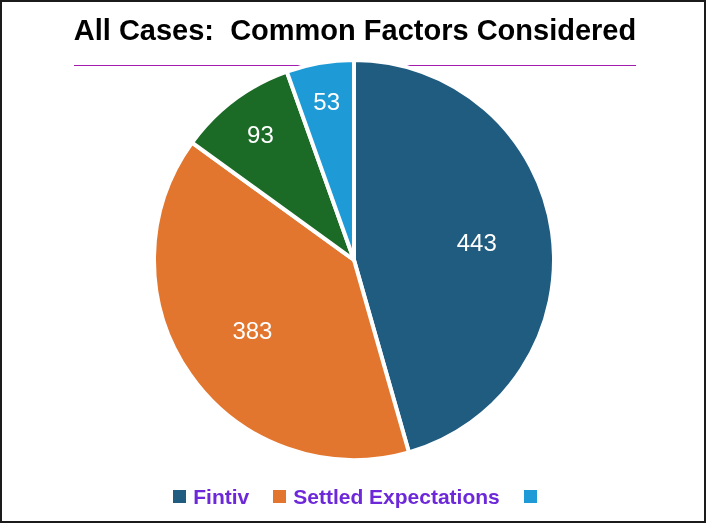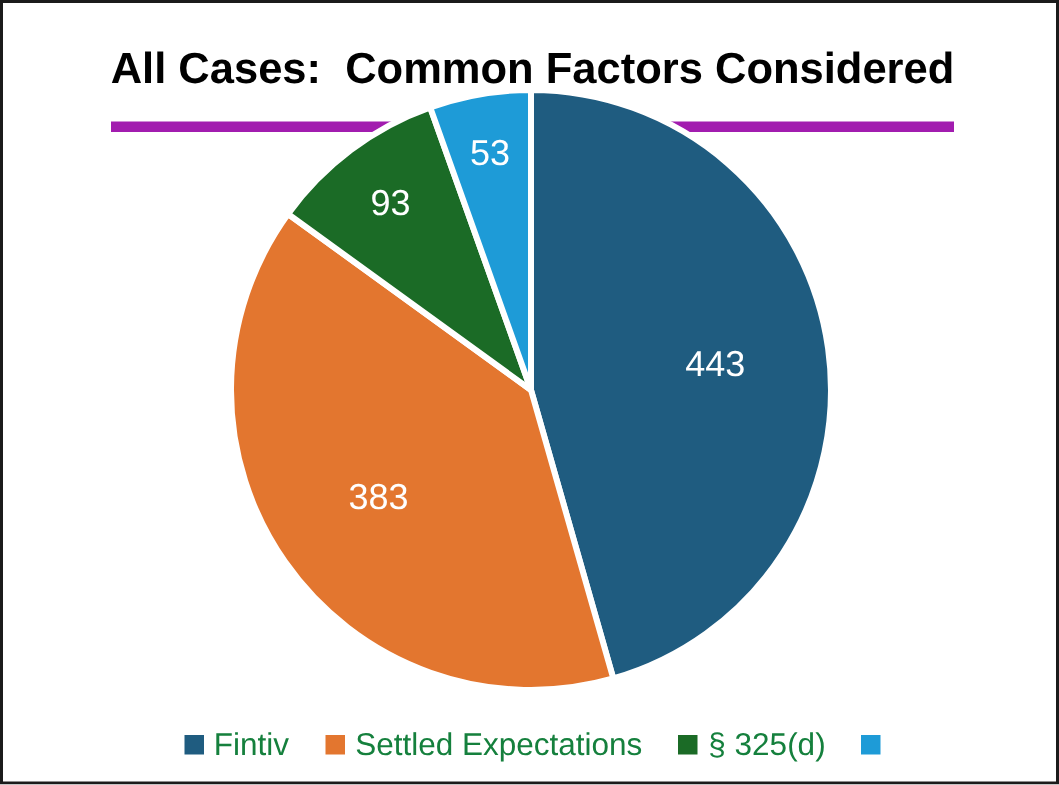--- a/index.html
+++ b/index.html
@@ -25,24 +25,23 @@
     left: 0;
     width: 706px;
     text-align: center;
     font-size: 29px;
     font-weight: bold;
     color: #000000;
     letter-spacing: 0px;
     white-space: pre;
   }
   #chart-title span.title-underline {
-    border-bottom: 7px solid #a21caf;
+    border-bottom: 1px solid #a21caf;
     padding-bottom: 18px;
     display: inline-block;
-    margin-top: 16px;
   }
   #pie-area {
     position: absolute;
     left: 0;
     top: 48px;
     width: 706px;
     height: 420px;
   }
   #pie-svg {
     position: absolute;
@@ -72,23 +71,24 @@
     gap: 7px;
   }
   .legend-swatch {
     width: 13px;
     height: 13px;
     display: block;
     flex: 0 0 auto;
   }
   .legend-label {
     font-size: 21px;
-    color: #15803d;
+    color: #6d28d9;
     white-space: nowrap;
     line-height: 1;
+    font-weight: bold;
   }
 </style>
 </head>
 <body>
 
 <div id="chart-frame">
 
   <div id="chart-title"><span class="title-underline">All Cases:  Common Factors Considered</span></div>
 
   <div id="pie-area">
@@ -111,21 +111,17 @@
   <div id="legend">
     <div class="legend-item">
       <span class="legend-swatch" style="background: rgb(31, 92, 128);"></span>
       <span class="legend-label">Fintiv</span>
     </div>
     <div class="legend-item">
       <span class="legend-swatch" style="background: rgb(227, 118, 47);"></span>
       <span class="legend-label">Settled Expectations</span>
     </div>
     <div class="legend-item">
-      <span class="legend-swatch" style="background: rgb(27, 107, 38);"></span>
-      <span class="legend-label">§ 325(d)</span>
-    </div>
-    <div class="legend-item">
       <span class="legend-swatch" style="background: rgb(30, 155, 215);"></span>
     </div>
   </div>
 
 </div>
 
 </body></html>

